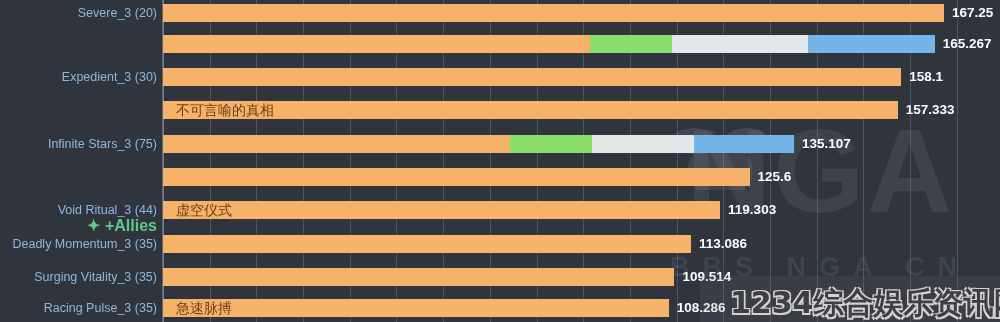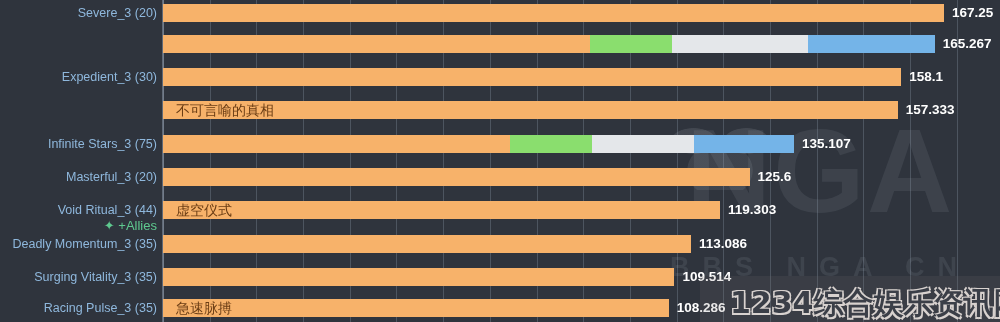--- a/index.html
+++ b/index.html
@@ -103,22 +103,22 @@
   }
   .sub-label {
     position: absolute;
     right: 843px;
     top: 20px;
     height: 14px;
     line-height: 14px;
     white-space: nowrap;
     text-align: right;
     color: #5ec98f;
-    font-size: 13px;
-    font-weight: normal;
+    font-size: 16px;
+    font-weight: bold;
   }
   .bar-wrap {
     position: absolute;
     left: 163px;
     top: 2px;
     height: 18px;
     white-space: nowrap;
     font-size: 0;
   }
   .seg {
@@ -233,21 +233,20 @@
         <div class="bar-wrap"><div class="seg orange" style="width: 734.691px; background: rgb(247, 178, 106);"></div></div>
         <div class="value" style="left: 905.691px;">157.333</div>
         <div class="inbar-text" style="left: 176px;">不可言喻的真相</div>
       </div>
       <div class="row" style="top: 133px;">
         <div class="cat-label">Infinite Stars_3 (75)</div>
         <div class="bar-wrap"><div class="seg orange" style="width: 346.955px; background: rgb(247, 178, 106);"></div><div class="seg green" style="width: 82.1859px; background: rgb(138, 222, 110);"></div><div class="seg white" style="width: 101.799px; background: rgb(228, 231, 234);"></div><div class="seg blue" style="width: 99.9306px; background: rgb(116, 180, 232);"></div></div>
         <div class="value" style="left: 801.903px;">135.107</div>
       </div>
       <div class="row" style="top: 166px;">
-        <div class="cat-label">Masterful_3 (20)</div>
         <div class="bar-wrap"><div class="seg orange" style="width: 586.509px; background: rgb(247, 178, 106);"></div></div>
         <div class="value" style="left: 757.509px;">125.6</div>
       </div>
       <div class="row" style="top: 199px;">
         <div class="cat-label">Void Ritual_3 (44)</div>
         <div class="sub-label">✦ +Allies</div>
         <div class="bar-wrap"><div class="seg orange" style="width: 557.104px; background: rgb(247, 178, 106);"></div></div>
         <div class="value" style="left: 728.104px;">119.303</div>
         <div class="inbar-text" style="left: 176px;">虚空仪式</div>
       </div>

